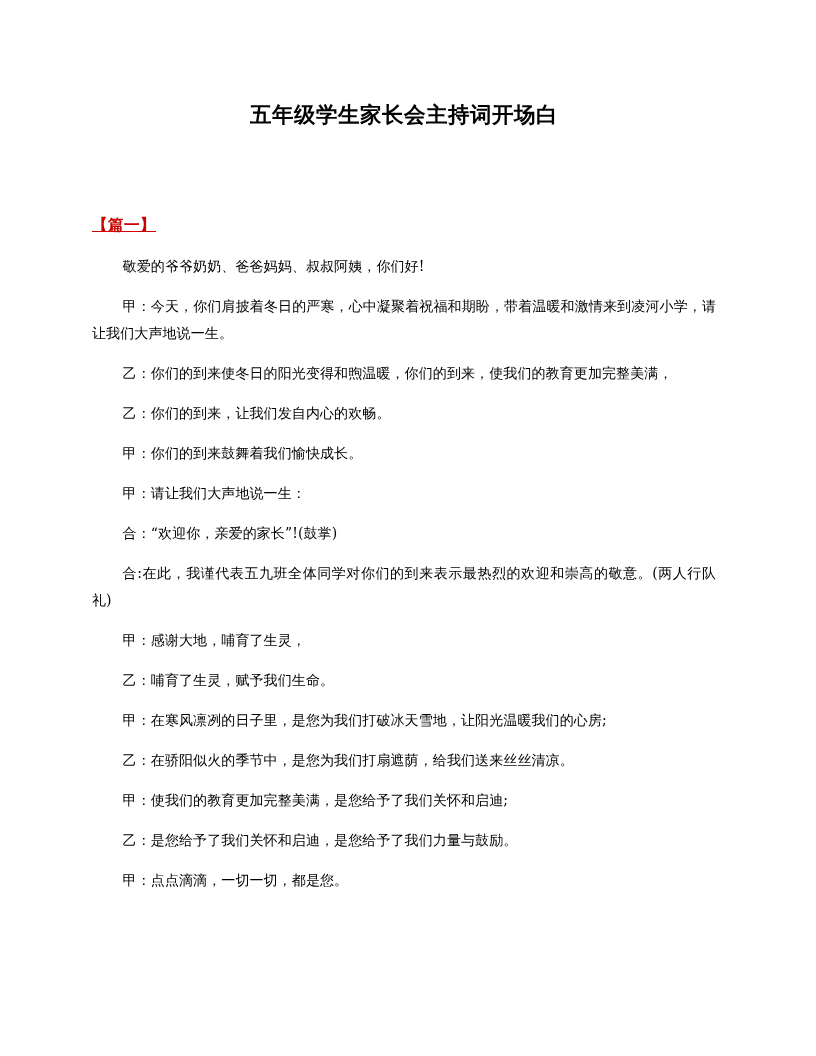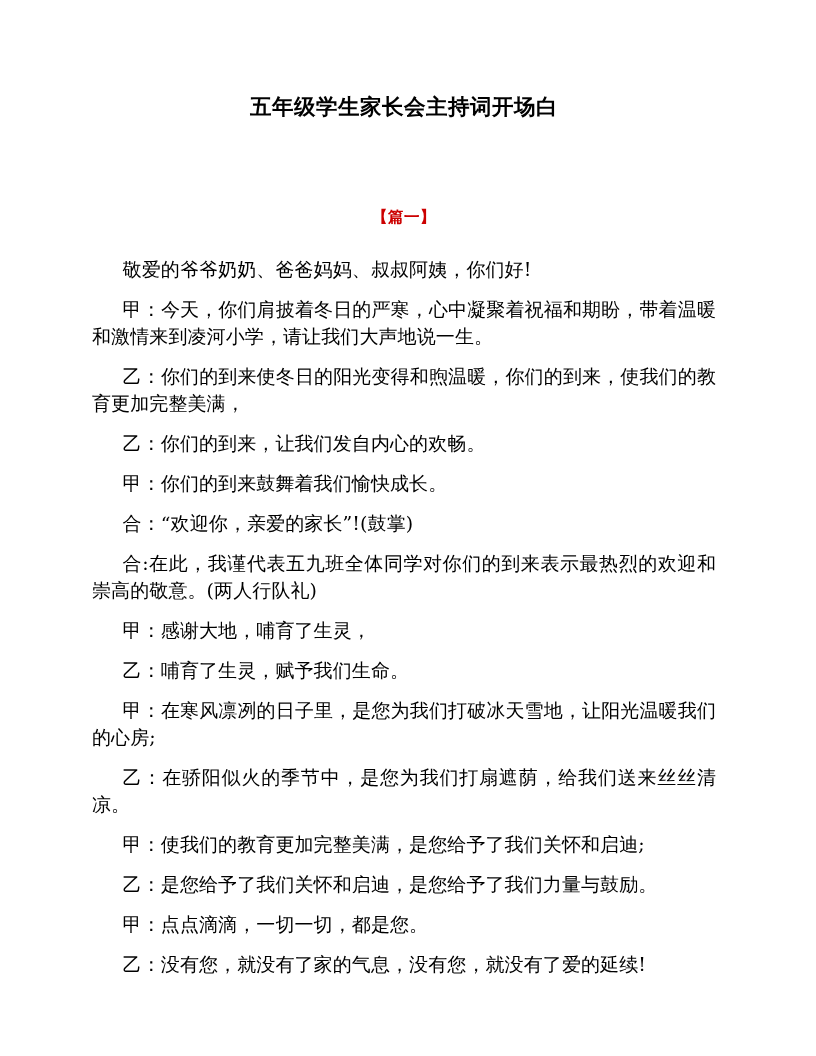--- a/index.html
+++ b/index.html
@@ -12,46 +12,47 @@
     height: 1056px;
     font-family: "DejaVu Serif", "Liberation Serif", serif;
     color: #000000;
     overflow: hidden;
     position: relative;
   }
   .page {
     width: 808px;
     height: 1056px;
     box-sizing: border-box;
-    padding: 0 92px;
+    padding: 8px 92px;
     position: relative;
   }
   .doc-title {
     text-align: center;
     font-weight: bold;
     font-size: 21.5px;
     letter-spacing: 0.5px;
     line-height: 30px;
     margin: 0;
     padding-top: 92px;
   }
   .spacer-after-title {
     height: 84px;
   }
   .section-marker {
-    text-align: center;
+    text-align: left;
     color: #cc0000;
     font-weight: bold;
     font-size: 15.5px;
     line-height: 22px;
-    margin: 0 0 28px 0;
+    margin: 0 0 17px 0;
     letter-spacing: 0.5px;
+    text-decoration: underline;
   }
   .para {
-    font-size: 19px;
+    font-size: 14px;
     line-height: 27px;
     margin: 0 0 13px 0;
     text-indent: 30.6px;
     text-align: justify;
     text-justify: inter-ideograph;
     word-break: break-all;
     letter-spacing: 0.1px;
   }
 </style>
 </head>
@@ -64,25 +65,25 @@
   <div class="spacer-after-title"></div>
 
   <div class="section-marker" style="color: rgb(204, 0, 0);">【篇一】</div>
 
   <div class="body-content">
     <p class="para">敬爱的爷爷奶奶、爸爸妈妈、叔叔阿姨，你们好!</p>
     <p class="para">甲：今天，你们肩披着冬日的严寒，心中凝聚着祝福和期盼，带着温暖和激情来到凌河小学，请让我们大声地说一生。</p>
     <p class="para">乙：你们的到来使冬日的阳光变得和煦温暖，你们的到来，使我们的教育更加完整美满，</p>
     <p class="para">乙：你们的到来，让我们发自内心的欢畅。</p>
     <p class="para">甲：你们的到来鼓舞着我们愉快成长。</p>
+    <p class="para">甲：请让我们大声地说一生：</p>
     <p class="para">合：“欢迎你，亲爱的家长”!(鼓掌)</p>
     <p class="para">合:在此，我谨代表五九班全体同学对你们的到来表示最热烈的欢迎和崇高的敬意。(两人行队礼)</p>
     <p class="para">甲：感谢大地，哺育了生灵，</p>
     <p class="para">乙：哺育了生灵，赋予我们生命。</p>
     <p class="para">甲：在寒风凛冽的日子里，是您为我们打破冰天雪地，让阳光温暖我们的心房;</p>
     <p class="para">乙：在骄阳似火的季节中，是您为我们打扇遮荫，给我们送来丝丝清凉。</p>
     <p class="para">甲：使我们的教育更加完整美满，是您给予了我们关怀和启迪;</p>
     <p class="para">乙：是您给予了我们关怀和启迪，是您给予了我们力量与鼓励。</p>
     <p class="para">甲：点点滴滴，一切一切，都是您。</p>
-    <p class="para">乙：没有您，就没有了家的气息，没有您，就没有了爱的延续!</p>
   </div>
 
 </div>
 
 </body></html>

